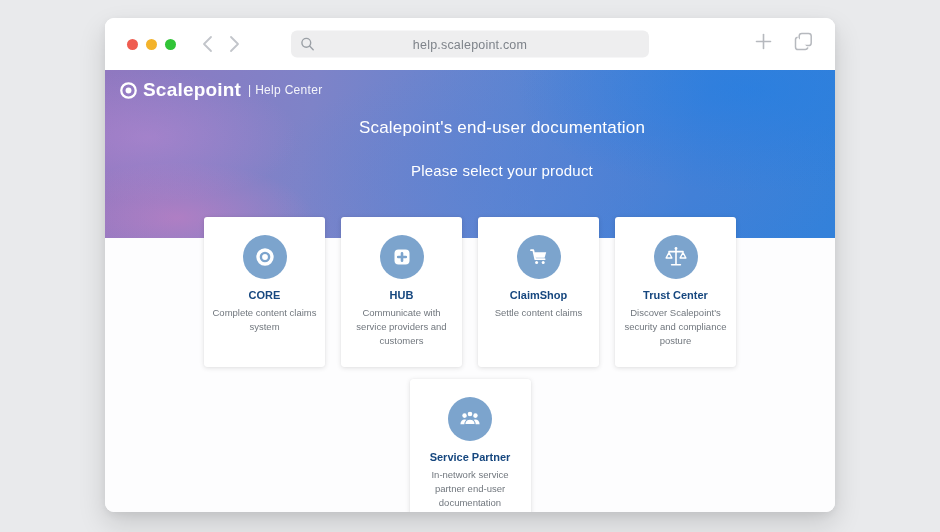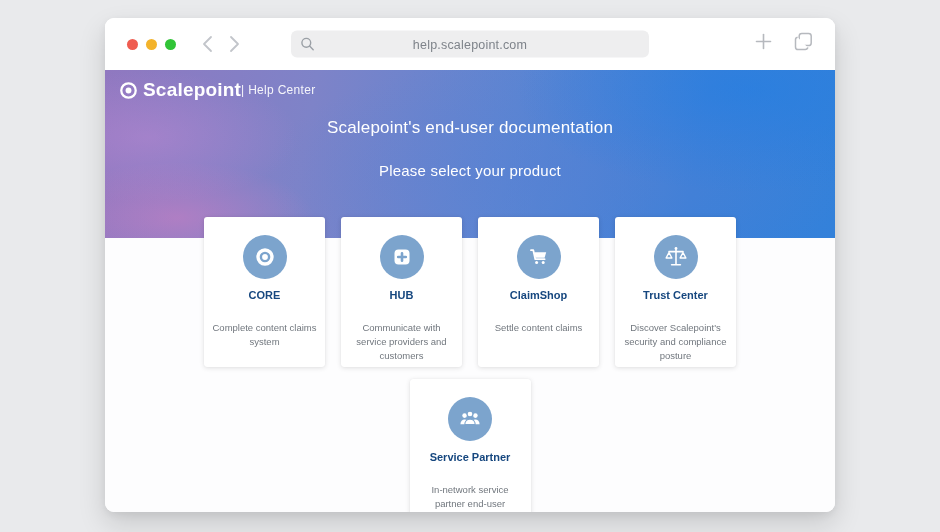--- a/index.html
+++ b/index.html
@@ -42,44 +42,45 @@
 
   
   .hero {
     position: relative; height: 168px; color: #fff;
     background:
       radial-gradient(ellipse 220px 90px at 10% 88%, rgba(214,128,196,0.50), transparent 62%),
       radial-gradient(ellipse 250px 110px at 6% 40%, rgba(196,140,214,0.42), transparent 60%),
       radial-gradient(ellipse 340px 150px at 88% 12%, rgba(36,126,226,0.60), transparent 68%),
       radial-gradient(ellipse 420px 170px at 62% 62%, rgba(86,128,212,0.45), transparent 70%),
       linear-gradient(100deg, #9078c0 0%, #7e83c8 28%, #5c85d2 55%, #3c80d8 80%, #3381da 100%);
+    padding-left: 32px;
   }
   .logo { position: absolute; left: 14px; top: 9px; display: flex; align-items: center; }
   .logo svg { margin-right: 5px; }
   .logo-brand { font-size: 19px; font-weight: bold; letter-spacing: .2px; }
-  .logo-suffix { font-size: 12px; font-weight: normal; opacity: .92; letter-spacing: .3px; }
+  .logo-suffix { font-size: 12px; font-weight: normal; margin-left: 7px; opacity: .92; letter-spacing: .3px; }
   .hero-title { position: absolute; width: 100%; text-align: center; top: 48px; font-size: 17px; font-weight: normal; letter-spacing: .2px; }
   .hero-subtitle { position: absolute; width: 100%; text-align: center; top: 92px; font-size: 15px; letter-spacing: .2px; }
 
   
   .page-body { background: #fdfdfe; min-height: 276px; }
   .cards-row { display: flex; justify-content: center; gap: 16px; position: relative; }
   .cards-row.first { margin-top: -21px; }
   .cards-row.second { margin-top: 12px; padding-bottom: 31px; }
   .card {
     width: 121px; height: 150px; background: #ffffff; border-radius: 3px;
     box-shadow: 0 1px 5px rgba(0,0,0,0.12), 0 0 1px rgba(0,0,0,0.08);
     text-align: center; cursor: pointer;
   }
   .icon-circle {
     width: 44px; height: 44px; border-radius: 50%; background: #7ca4cd;
     margin: 18px auto 0 auto; display: flex; align-items: center; justify-content: center;
   }
   .card-title { margin-top: 10px; font-size: 11px; font-weight: bold; color: #16477f; }
-  .card-desc { margin-top: 20px; padding: 0 7px; font-size: 9.5px; line-height: 1.45; color: #71777e; text-align: center; }
+  .card-desc { margin-top: 5px; padding: 0 7px; font-size: 9.5px; line-height: 1.45; color: #71777e; text-align: center; }
 </style>
 </head>
 <body>
 
 <div class="stage">
   <div class="browser">
 
     <div class="toolbar">
       <div class="lights">
         <span class="light red"></span>

